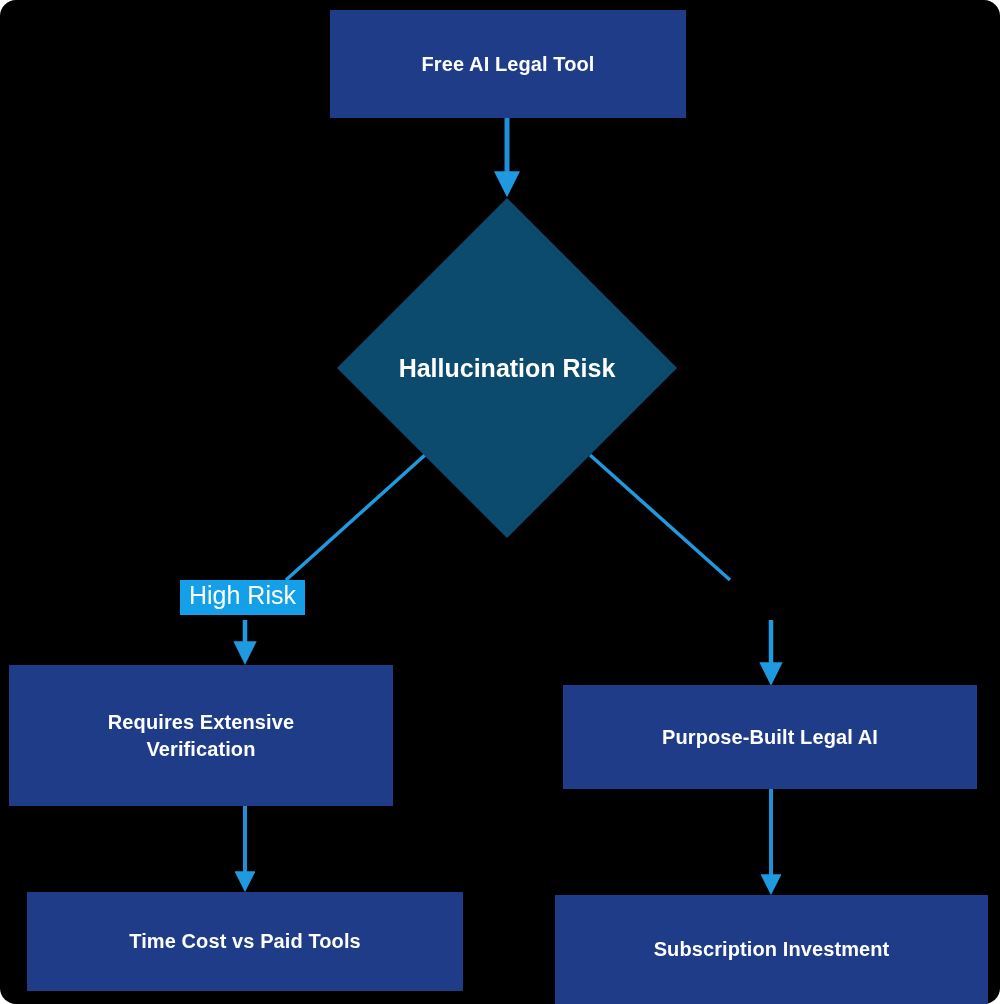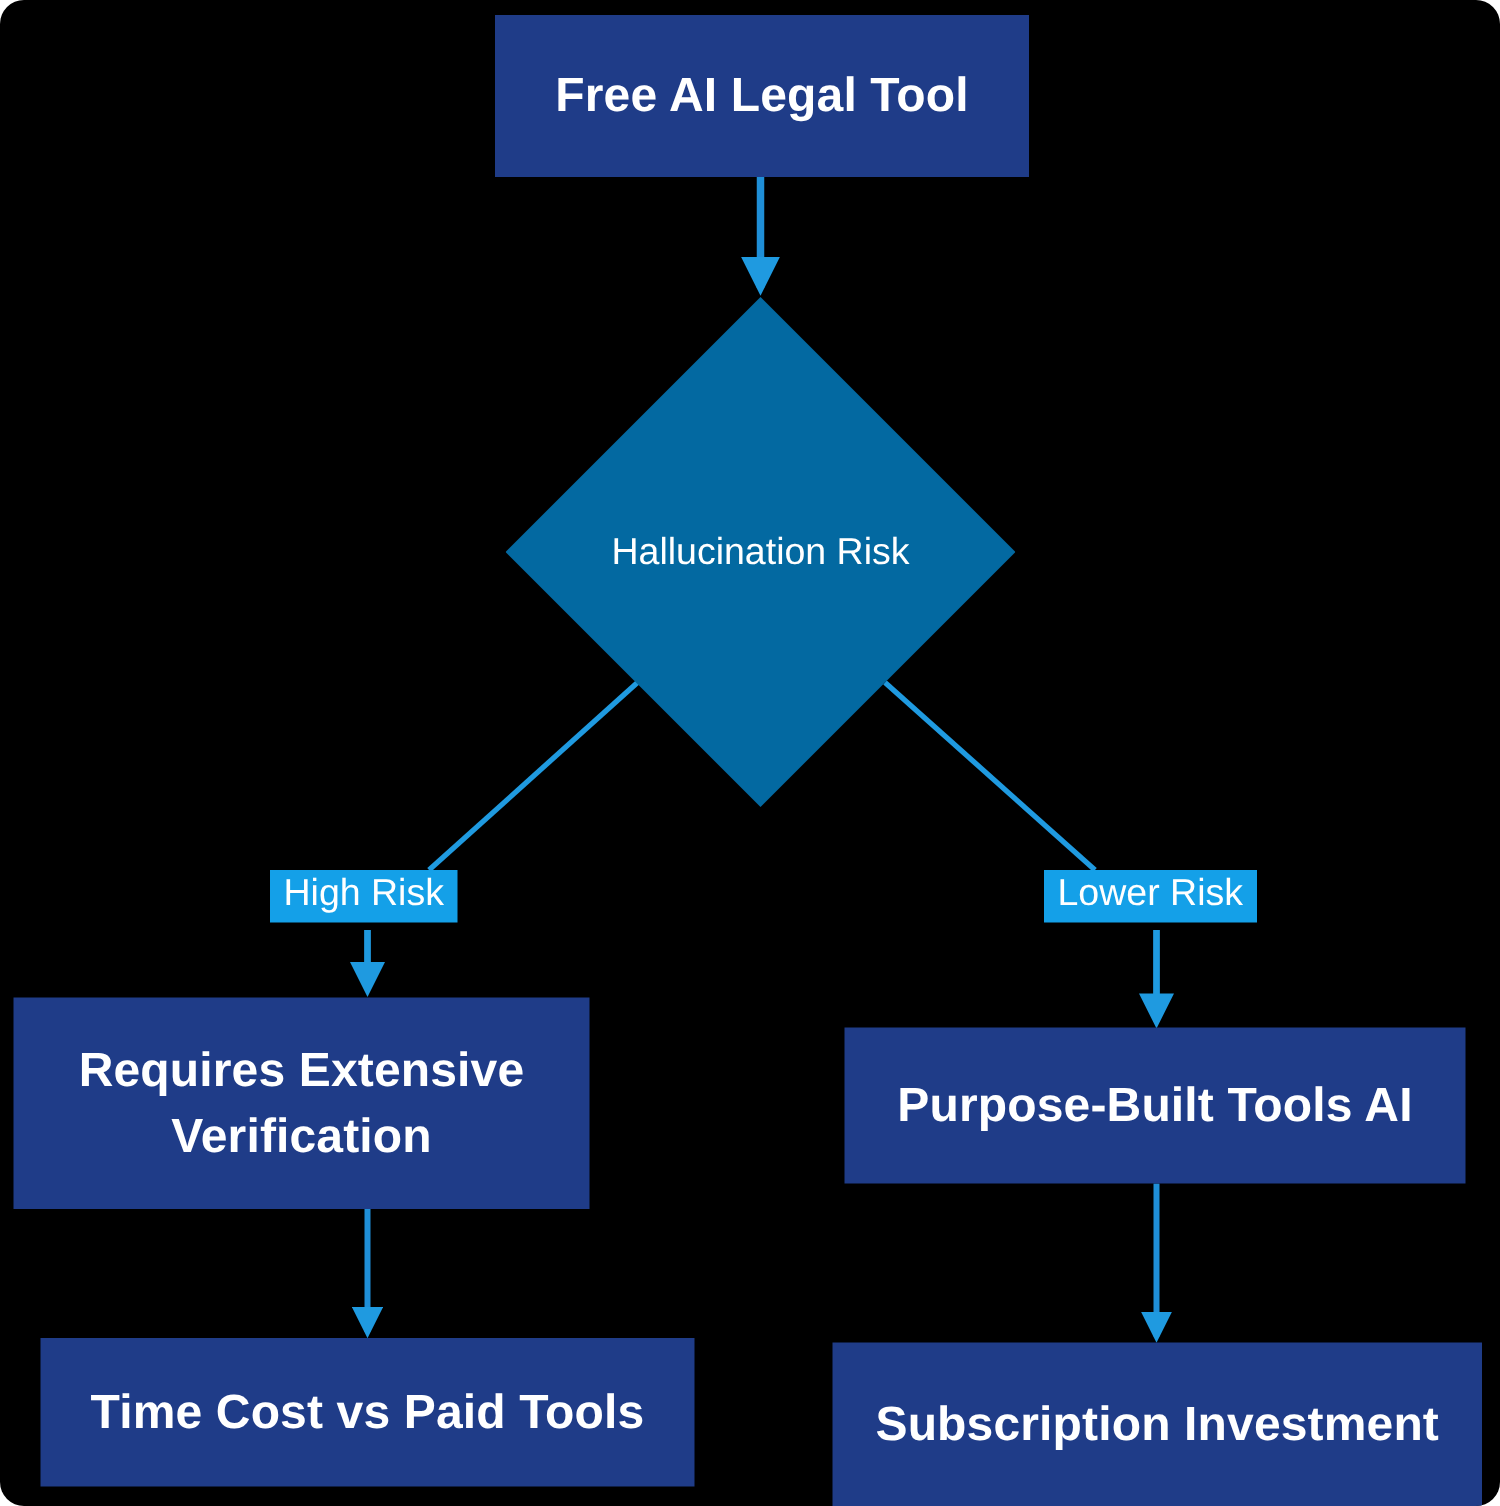--- a/index.html
+++ b/index.html
@@ -27,21 +27,21 @@
   }
   .node {
     position: absolute;
     box-sizing: border-box;
     background: #1f3c88;
     color: #ffffff;
     display: flex;
     align-items: center;
     justify-content: center;
     text-align: center;
-    font-size: 32px;
+    font-size: 20px;
     font-weight: bold;
     line-height: 1.35;
     letter-spacing: 0.1px;
     padding: 4px 16px;
   }
   .node-label {
     display: block;
     white-space: pre-line;
   }
   
@@ -51,28 +51,28 @@
   #node-timecost    { left: 27px;  top: 892px; width: 436px; height: 99px;  }
   #node-subscription{ left: 555px; top: 895px; width: 433px; height: 109px; }
 
   
   #node-decision {
     position: absolute;
     left: 337px;
     top: 198px;
     width: 340px;
     height: 340px;
-    background: #0369a1;
+    background: #0c4a6e;
     clip-path: polygon(50% 0%, 100% 50%, 50% 100%, 0% 50%);
     display: flex;
     align-items: center;
     justify-content: center;
     color: #ffffff;
     font-size: 25px;
-    font-weight: normal;
+    font-weight: bold;
     text-align: center;
   }
 
   
   .edge-label {
     position: absolute;
     background: #14a0e8;
     color: #ffffff;
     font-size: 25px;
     font-weight: normal;
@@ -115,31 +115,28 @@
   </div>
 
   <div id="node-decision">
     <span class="node-label">Hallucination Risk</span>
   </div>
 
   <div class="edge-label" id="edge-label-high">
     <span>High Risk</span>
   </div>
 
-  <div class="edge-label" id="edge-label-lower">
-    <span>Lower Risk</span>
-  </div>
 
   <div class="node" id="node-verify">
     <span class="node-label">Requires Extensive
 Verification</span>
   </div>
 
   <div class="node" id="node-purpose">
-    <span class="node-label">Purpose-Built Tools AI</span>
+    <span class="node-label">Purpose-Built Legal AI</span>
   </div>
 
   <div class="node" id="node-subscription">
     <span class="node-label">Subscription Investment</span>
   </div>
 
   <div class="node" id="node-timecost">
     <span class="node-label">Time Cost vs Paid Tools</span>
   </div>
 

